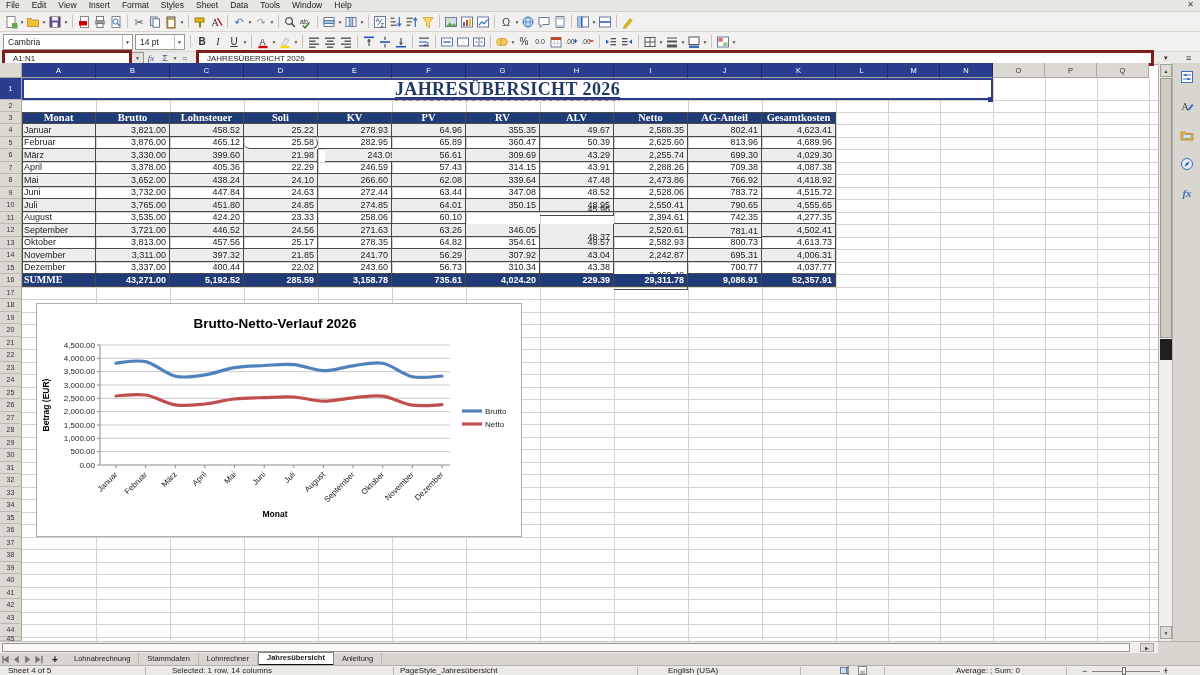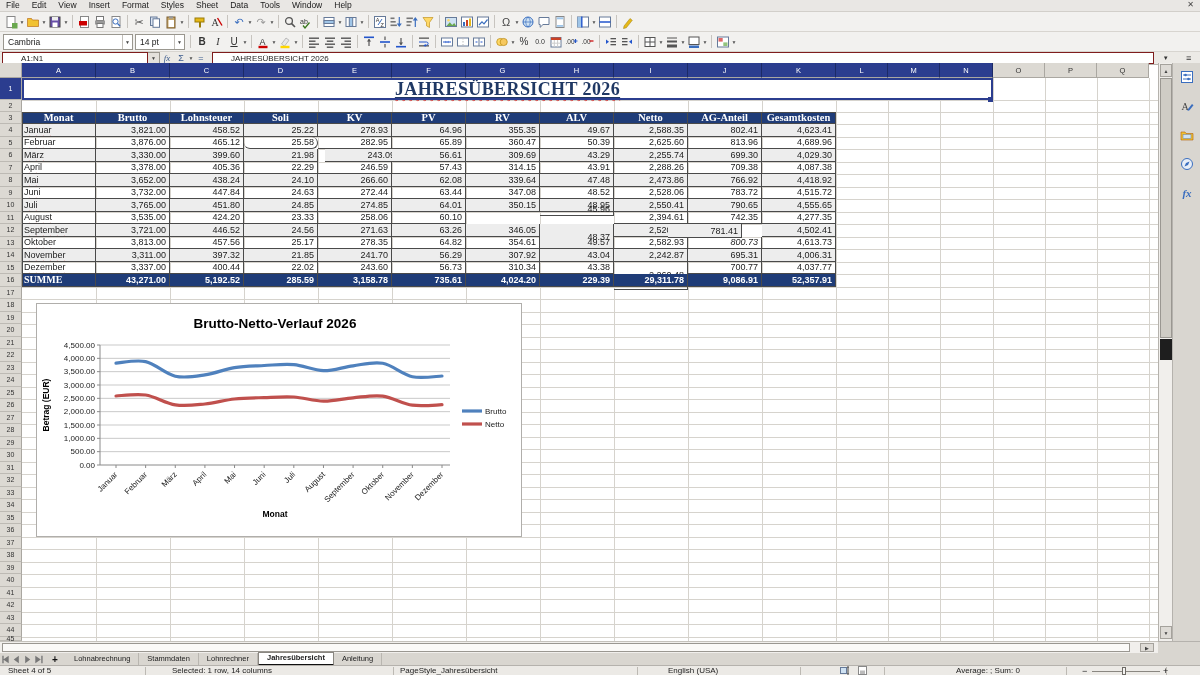--- a/index.html
+++ b/index.html
@@ -20,21 +20,21 @@
   .tbtn svg{display:block;}
   .glyph{font-size:11px;line-height:14px;}
   .dd{width:6px;font-size:5px;color:#555;text-align:center;flex:none;}
   .sep{width:1px;height:13px;background:#c7c4bf;margin:0 3px;flex:none;}
   .combo{height:14px;background:#fff;border:1px solid #9a978f;display:flex;align-items:center;
          font-size:8.5px;padding:0 2px 0 4px;justify-content:space-between;flex:none;margin-right:2px;}
   .combo .ca{font-size:5px;color:#444;border-left:1px solid #c2bfba;padding-left:2px;margin-left:3px;height:100%;display:flex;align-items:center;}
   
   #fbar{left:0;top:52px;width:1200px;height:12px;background:#eceae6;border-bottom:1px solid #b7b4ae;
         display:flex;align-items:center;font-size:8px;}
-  .fb-box{background:#fff;border:1px solid #7f1d1d;height:10px;display:flex;align-items:center;padding:0 18px;}
+  .fb-box{background:#fff;border:3px solid #7f1d1d;height:10px;display:flex;align-items:center;padding:0 8px;}
   #namebox{width:108px;margin-left:2px;}
   #namebox-dd{width:11px;height:10px;border:1px solid #9a978f;border-left:none;background:#e4e1dc;
               font-size:5px;display:flex;align-items:center;justify-content:center;color:#444;}
   .fb-ic{width:14px;text-align:center;font-size:9px;color:#3a5a8c;flex:none;}
   #formula-input{flex:1;margin-left:4px;height:10px;}
   #fbar-right{display:flex;align-items:center;width:46px;justify-content:space-around;}
   
   .colhdr{top:63px;height:15px;background:#dcd9d3;border-right:1px solid #aaa7a1;border-bottom:1px solid #aaa7a1;
           font-size:7.5px;color:#333;display:flex;align-items:center;justify-content:center;box-sizing:border-box;}
   .colhdr.sel{background:#2b3d8f;color:#fff;border-right-color:#1c2a66;}
@@ -978,21 +978,21 @@
       </div>
       <div class="tc num band" style="position: absolute; left: 466px; top: 224px; width: 74px; height: 12.5px;">
         <span>346.05</span>
       </div>
       <div class="tc num band" style="position: absolute; left: 540px; top: 224px; width: 74px; height: 27px;">
         <span>48.37</span>
       </div>
       <div class="tc num band" style="position: absolute; left: 614px; top: 224px; width: 74px; height: 12.5px;">
         <span>2,520.61</span>
       </div>
-      <div class="tc num band" style="position: absolute; left: 668px; top: 224px; width: 74px; height: 14px; align-items: center;">
+      <div class="tc num band" style="position: absolute; left: 688px; top: 224px; width: 74px; height: 14px; align-items: center;">
         <span>781.41</span>
       </div>
       <div class="tc num band" style="position: absolute; left: 762px; top: 224px; width: 74px; height: 12.5px;">
         <span>4,502.41</span>
       </div>
       <div class="tc txt spellwavy" style="position: absolute; left: 22px; top: 236.5px; width: 74px; height: 12.5px;">
         <span class="sq">Oktober</span>
       </div>
       <div class="tc num" style="position: absolute; left: 96px; top: 236.5px; width: 74px; height: 12.5px;">
         <span>3,813.00</span>
@@ -1011,21 +1011,21 @@
       </div>
       <div class="tc num" style="position: absolute; left: 466px; top: 236.5px; width: 74px; height: 12.5px;">
         <span>354.61</span>
       </div>
       <div class="tc num" style="position: absolute; left: 540px; top: 236.5px; width: 74px; height: 12.5px;">
         <span>49.57</span>
       </div>
       <div class="tc num" style="position: absolute; left: 614px; top: 236.5px; width: 74px; height: 12.5px;">
         <span>2,582.93</span>
       </div>
-      <div class="tc num" style="position: absolute; left: 688px; top: 236.5px; width: 74px; height: 12.5px; font-style: italic;">
+      <div class="tc num" style="position: absolute; left: 688px; top: 236.5px; width: 74px; height: 12.5px;">
         <span>800.73</span>
       </div>
       <div class="tc num" style="position: absolute; left: 762px; top: 236.5px; width: 74px; height: 12.5px;">
         <span>4,613.73</span>
       </div>
       <div class="tc txt spellwavy band" style="position: absolute; left: 22px; top: 249px; width: 74px; height: 12.5px;">
         <span class="sq">November</span>
       </div>
       <div class="tc num band" style="position: absolute; left: 96px; top: 249px; width: 74px; height: 12.5px;">
         <span>3,311.00</span>

